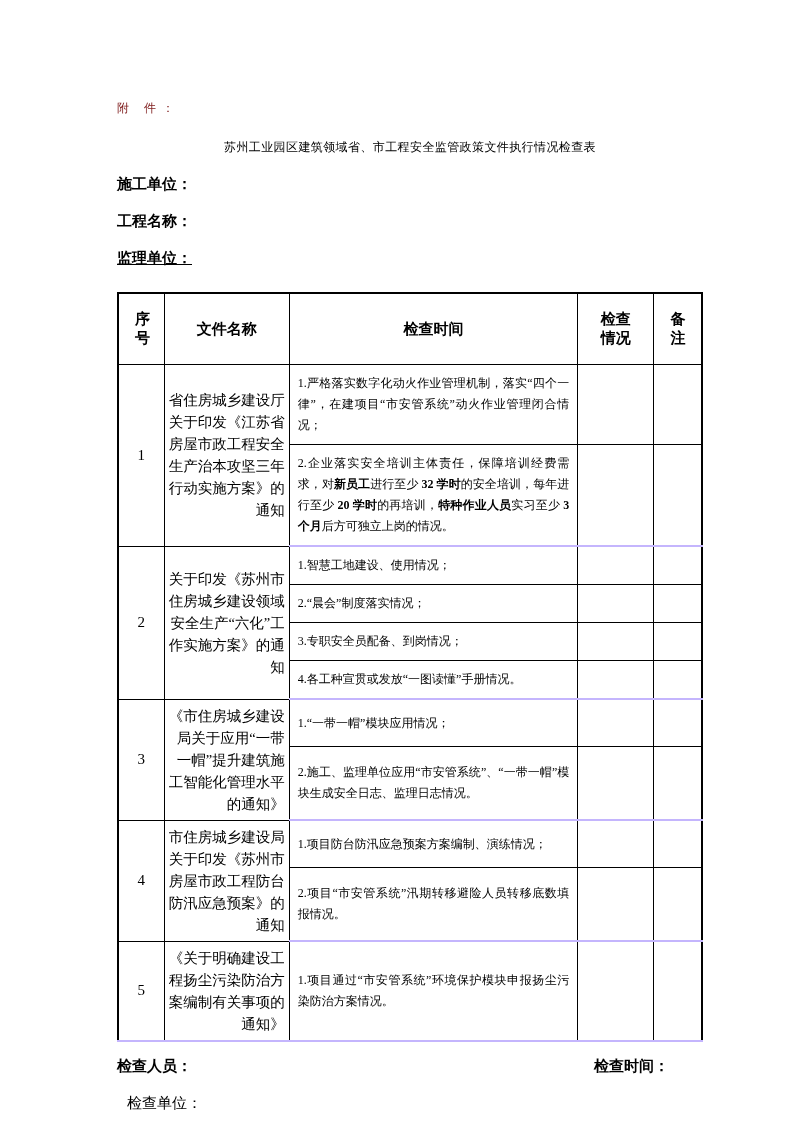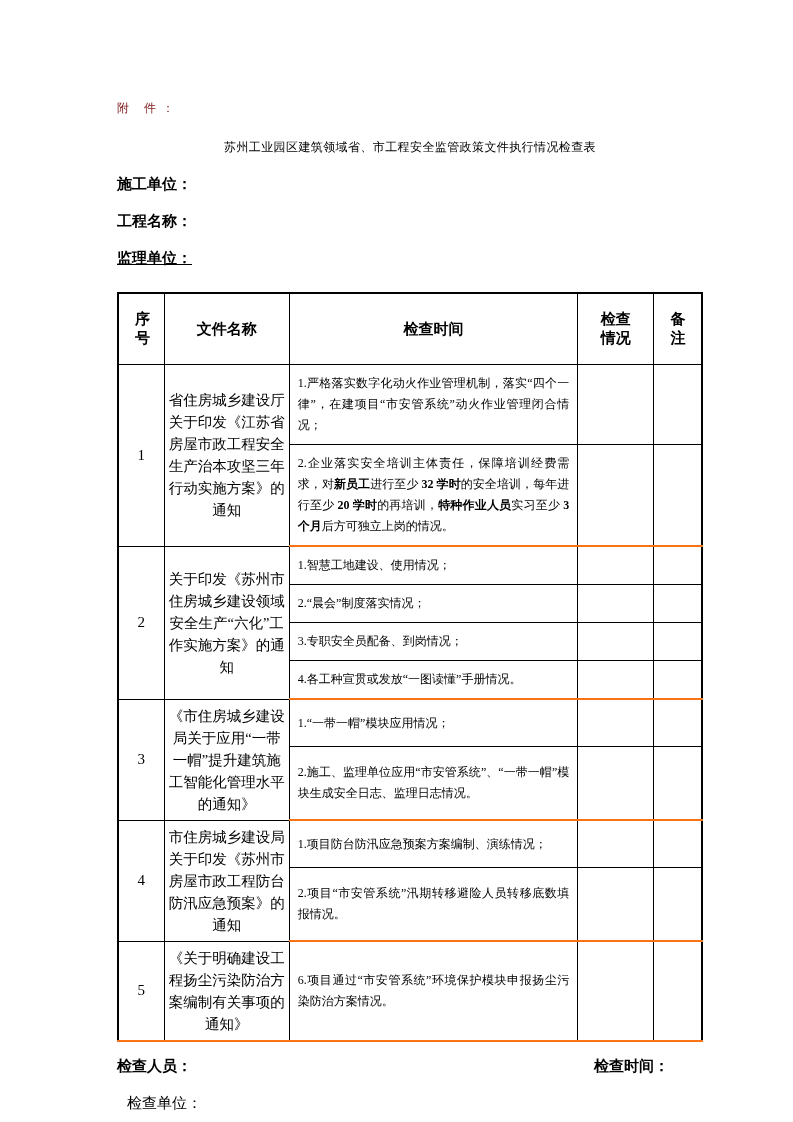--- a/index.html
+++ b/index.html
@@ -62,33 +62,33 @@
   .w-doc     { width: 125px; }
   .w-content { width: 288px; }
   .w-status  { width: 76px;  }
   .w-remark  { width: 48px;  }
   td.no-cell {
     text-align: center;
     font-size: 15px;
     padding: 2px;
   }
   td.doc-cell {
-    text-align: center;
+    text-align: right;
     font-size: 14.5px;
     line-height: 22px;
     padding: 5px 4px;
   }
   td.content-cell {
     font-size: 12px;
     line-height: 21px;
     text-align: justify;
     padding: 8px 8px;
   }
   td.content-cell b { font-weight: bold; }
-  tr.group-end td { border-bottom: 2px solid #f97316; }
+  tr.group-end td { border-bottom: 2px solid #c4b5fd; }
   .footer-line1 {
     width: 586px;
     display: flex;
     justify-content: space-between;
     margin-top: 15px;
     font-size: 15px;
     line-height: 19px;
     font-weight: bold;
   }
   .footer-line1 .time { padding-right: 34px; }
@@ -181,21 +181,21 @@
           <td class="w-remark"></td>
         </tr>
         <tr class="group-end">
           <td class="content-cell w-content"><span>2.项目“市安管系统”汛期转移避险人员转移底数填报情况。</span></td>
           <td class="w-status"></td>
           <td class="w-remark"></td>
         </tr>
         <tr class="group-end">
           <td rowspan="1" class="no-cell w-no">5</td>
           <td rowspan="1" class="doc-cell w-doc">《关于明确建设工程扬尘污染防治方案编制有关事项的通知》</td>
-          <td class="content-cell w-content"><span>6.项目通过“市安管系统”环境保护模块申报扬尘污染防治方案情况。</span></td>
+          <td class="content-cell w-content"><span>1.项目通过“市安管系统”环境保护模块申报扬尘污染防治方案情况。</span></td>
           <td class="w-status"></td>
           <td class="w-remark"></td>
         </tr>
       </tbody>
   </table>
 
   <div class="footer-line1">
     <span>检查人员：</span>
     <span class="time">检查时间：</span>
   </div>

